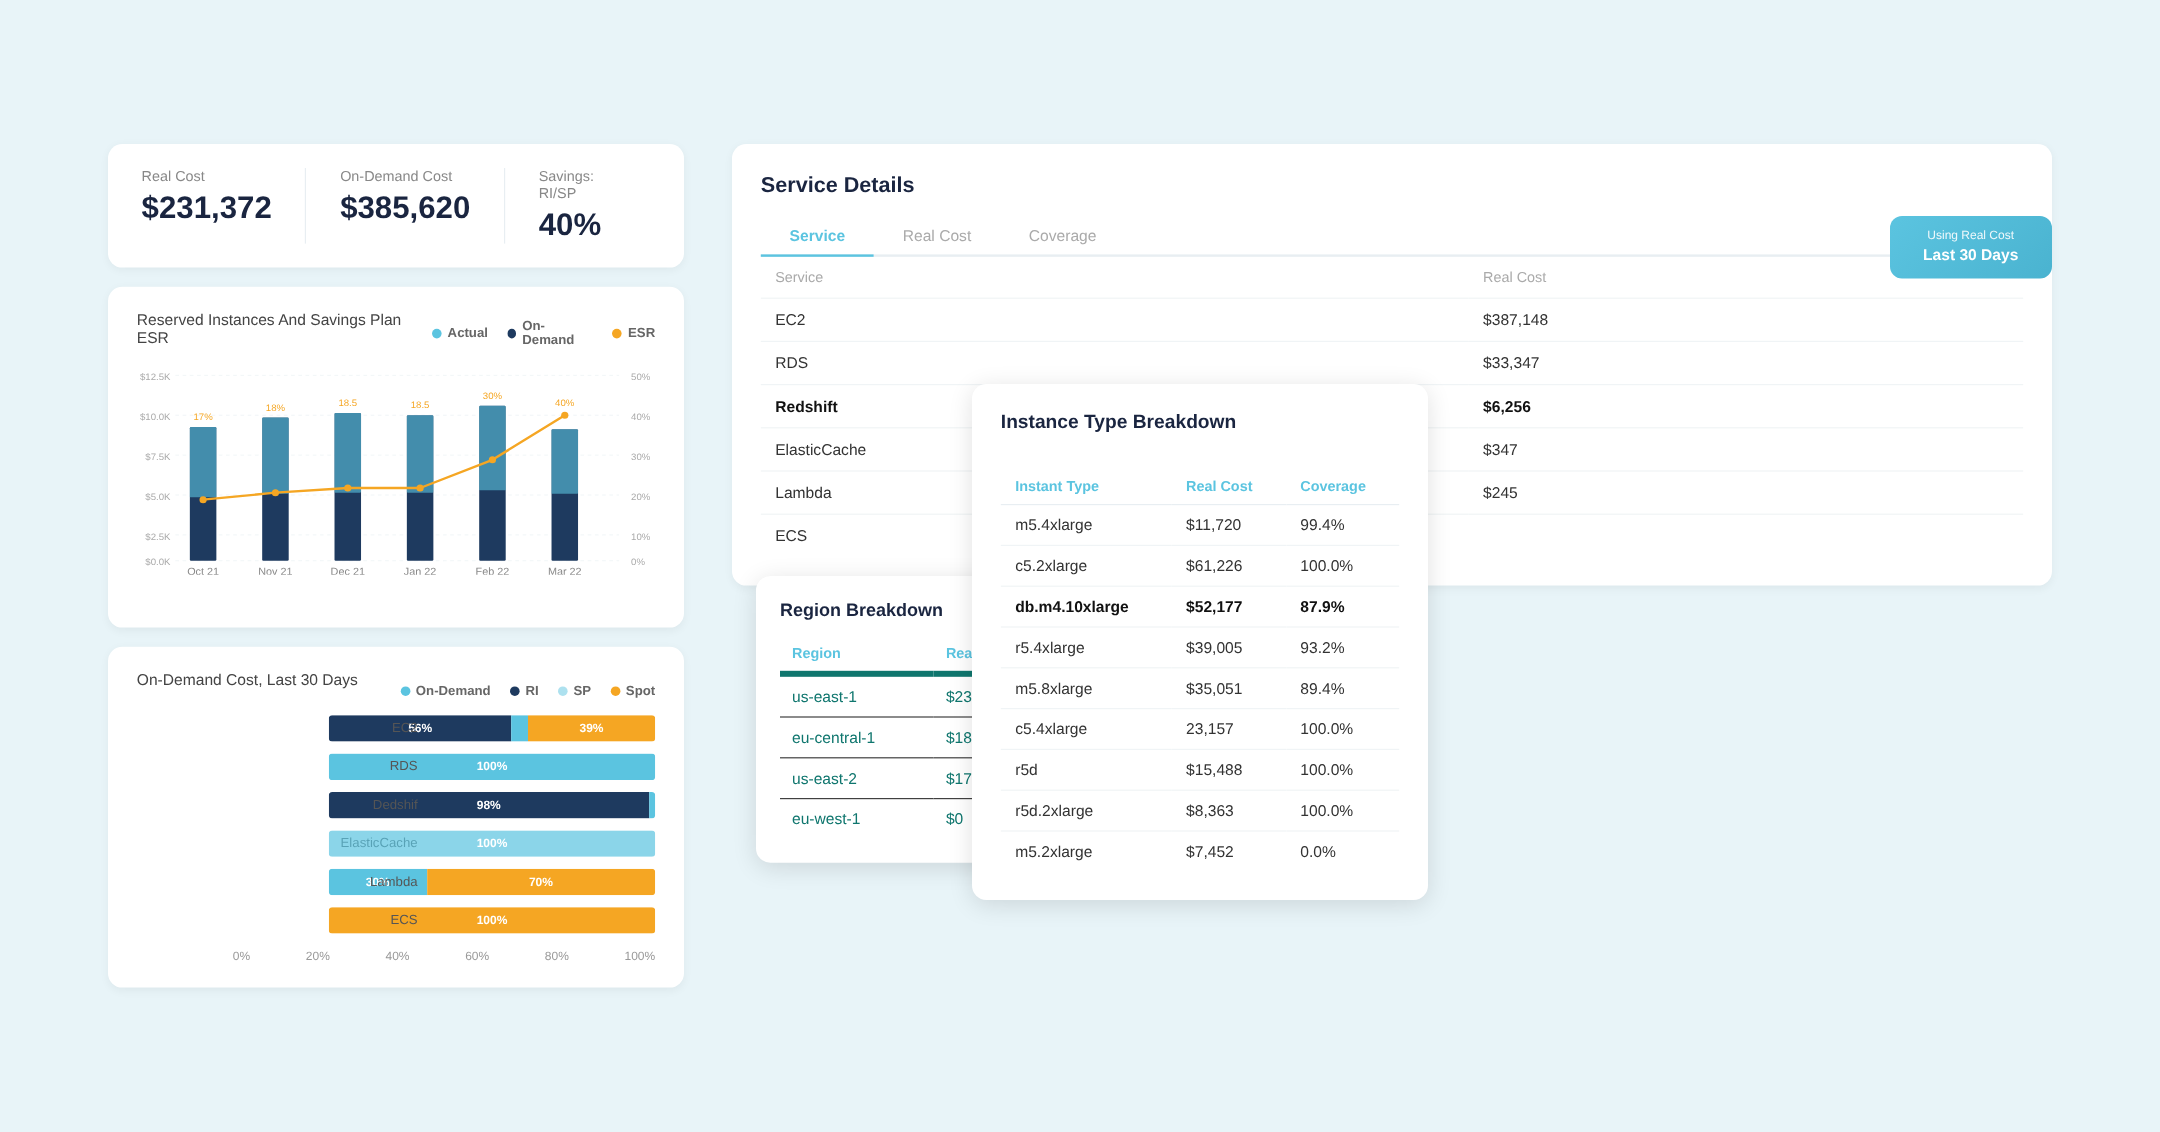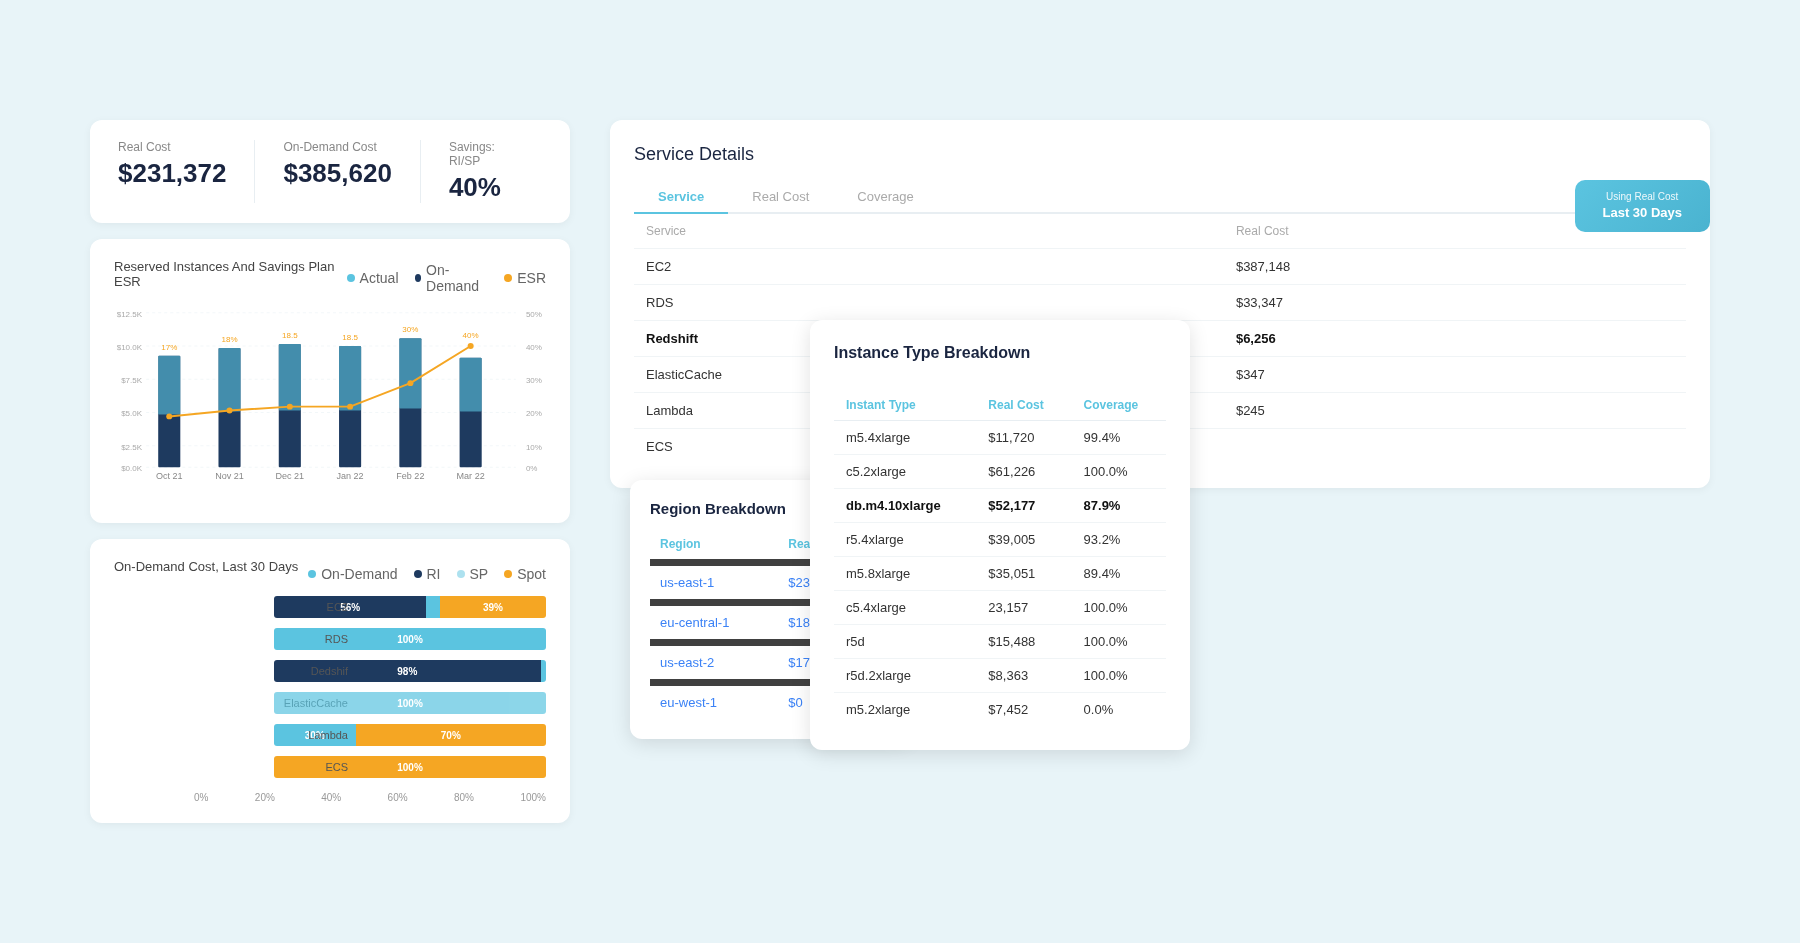--- a/index.html
+++ b/index.html
@@ -78,22 +78,23 @@
     .chart-legend {
       display: flex;
       gap: 16px;
       margin-bottom: 12px;
       justify-content: flex-end;
     }
     .legend-item {
       display: flex;
       align-items: center;
       gap: 5px;
-      font-size: 14px;
+      font-size: 11px;
       color: #666;
+      font-weight: bold;
     }
     .legend-dot {
       width: 8px;
       height: 8px;
       border-radius: 50%;
     }
 
     
     .stacked-chart-area {
       position: relative;
@@ -142,21 +143,21 @@
     
     .service-details-card {
       background: white;
       border-radius: 12px;
       padding: 24px;
       box-shadow: 0 2px 8px rgba(0,0,0,0.05);
       position: relative;
     }
     .service-details-title {
       font-size: 18px;
-      font-weight: 400;
+      font-weight: 700;
       color: #1a2540;
       margin-bottom: 16px;
     }
     .service-tabs {
       display: flex;
       gap: 0;
       margin-bottom: 0;
       border-bottom: 2px solid #e8eef2;
     }
     .service-tab {
@@ -261,22 +262,22 @@
     .region-table th {
       text-align: left;
       padding: 8px 10px;
       color: #5bc4e0;
       font-weight: 600;
       font-size: 12px;
       border-bottom: 5px solid #0f766e;
     }
     .region-table td {
       padding: 9px 10px;
-      color: #3b82f6;
-      border-top: 7px solid #404040;
+      color: #0f766e;
+      border-top: 1px solid #404040;
     }
 
     
     .using-real-cost-badge {
       position: absolute;
       top: 60px;
       right: 0px;
       background: linear-gradient(135deg, #5bc4e0, #4ab3d0);
       color: white;
       border-radius: 10px;

